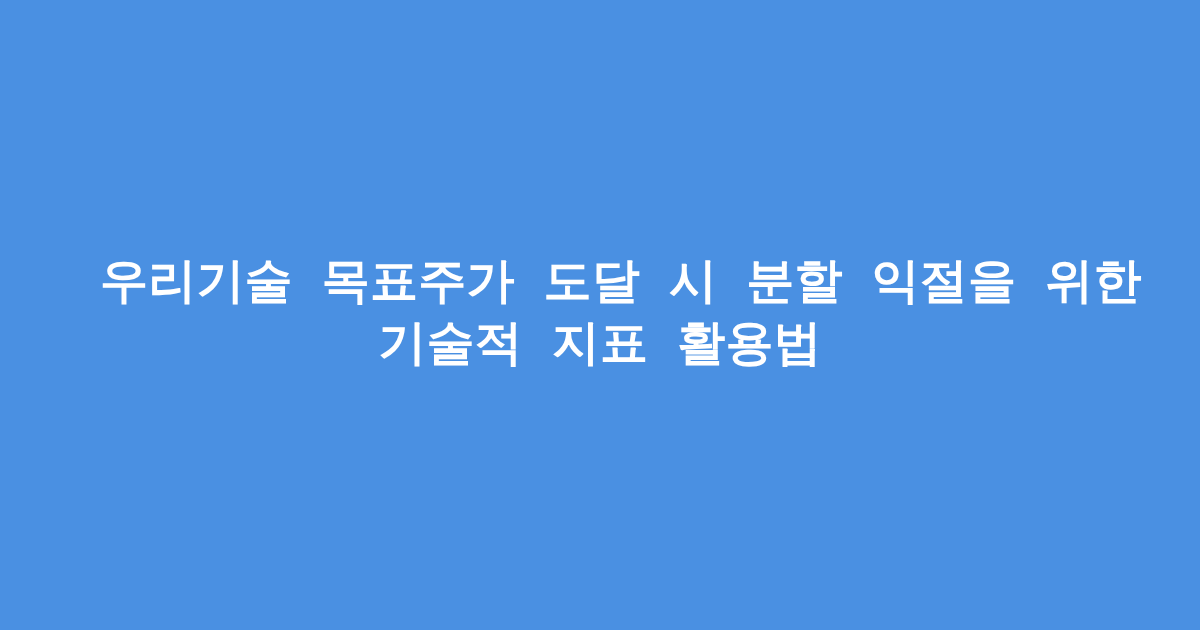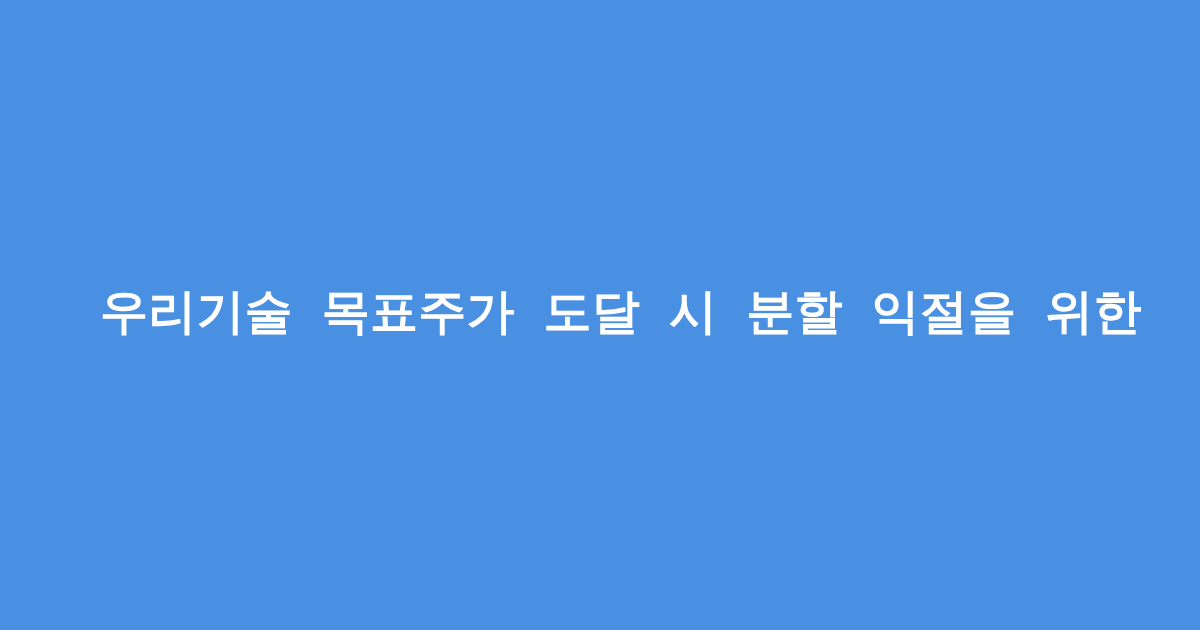--- a/index.html
+++ b/index.html
@@ -53,16 +53,17 @@
 </style>
 </head>
 <body>
 
 <div class="og-card" style="background-color: rgb(74, 144, 226);">
 
   <div class="title-block">
 
     <span class="title-line" style="color: rgb(255, 255, 255);">우리기술 목표주가 도달 시 분할 익절을 위한</span>
 
+    <span class="title-line" style="color: rgb(255, 255, 255);">기술적 지표 활용법</span>
 
   </div>
 
 </div>
 
 </body></html>

